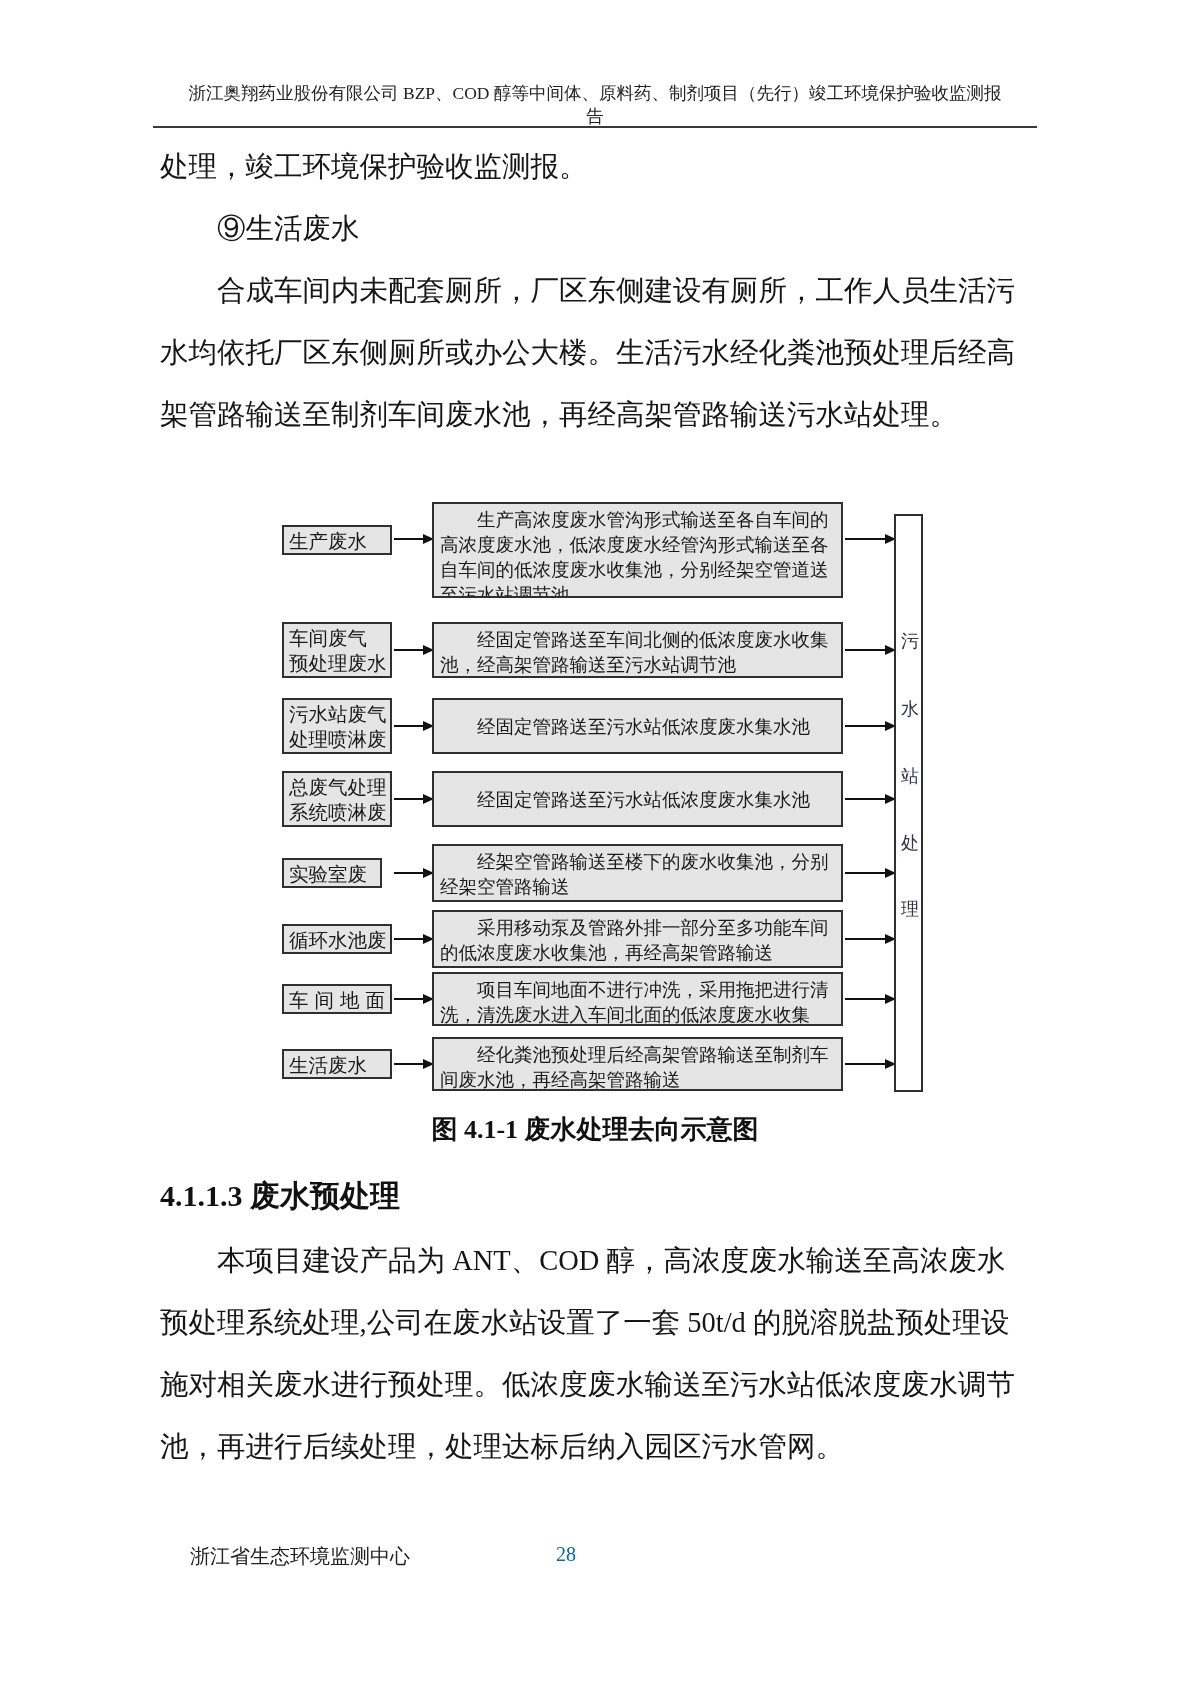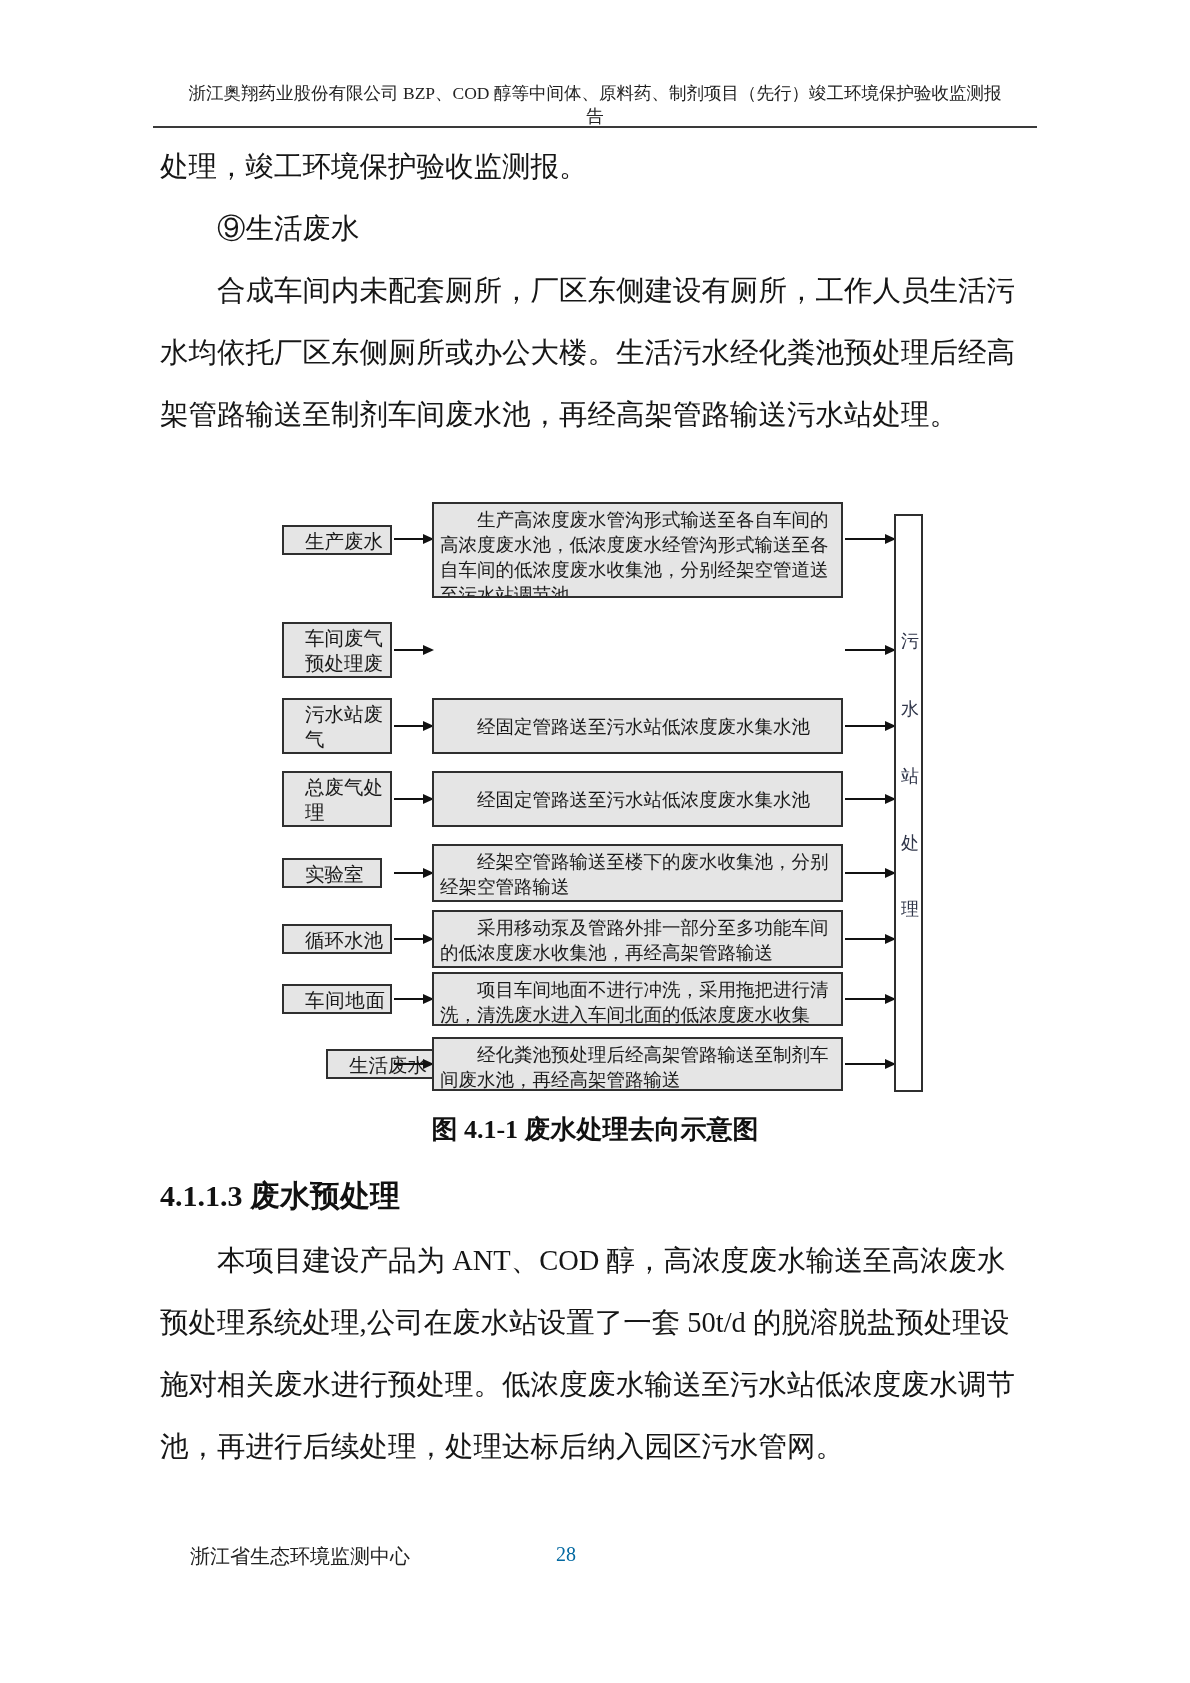--- a/index.html
+++ b/index.html
@@ -14,21 +14,21 @@
   .hrule{position:absolute;left:153px;top:126px;width:884px;height:2px;background:#3a3a3a;}
 
   
   .bline{position:absolute;left:160px;width:920px;font-size:28.5px;line-height:34px;
          white-space:nowrap;color:#161616;}
   .ind{padding-left:57px;}
   .t1{top:150px;} .t2{top:212px;} .t3{top:274px;} .t4{top:336px;} .t5{top:398px;}
 
   
   .fbox{position:absolute;border:2px solid #2f2f2f;box-sizing:border-box;background:#e5e5e5;overflow:hidden;}
-  .flabel{font-size:19.5px;line-height:25px;padding:2px 2px 0 21px;white-space:pre-line;color:#1a1a1a;}
+  .flabel{font-size:19.5px;line-height:25px;padding:2px 2px 0 5px;white-space:pre-line;color:#1a1a1a;}
   .fmid{font-size:18.5px;line-height:25px;padding:4px 6px 0 6px;text-indent:2em;color:#1a1a1a;}
   .vc{padding-top:15px;}
   .jlast{text-align:justify;text-align-last:justify;padding-right:5px;}
 
   .arr{position:absolute;height:0;border-top:2px solid #111;}
   .arr::after{content:"";position:absolute;right:-2px;top:-6px;width:0;height:0;
               border-left:11px solid #111;border-top:5px solid transparent;border-bottom:5px solid transparent;}
 
   .r1-l{left:282px;top:525px;width:110px;height:30px;}
   .r1-m{left:432px;top:502px;width:411px;height:96px;}
@@ -51,21 +51,21 @@
   .r5-a1{left:394px;top:872px;width:38px;} .r5-a2{left:845px;top:872px;width:49px;}
 
   .r6-l{left:282px;top:924px;width:110px;height:30px;}
   .r6-m{left:432px;top:910px;width:411px;height:58px;}
   .r6-a1{left:394px;top:938px;width:38px;} .r6-a2{left:845px;top:938px;width:49px;}
 
   .r7-l{left:282px;top:984px;width:110px;height:30px;}
   .r7-m{left:432px;top:972px;width:411px;height:54px;}
   .r7-a1{left:394px;top:998px;width:38px;} .r7-a2{left:845px;top:998px;width:49px;}
 
-  .r8-l{left:282px;top:1049px;width:110px;height:30px;margin-left:44px;}
+  .r8-l{left:282px;top:1049px;width:110px;height:30px;}
   .r8-m{left:432px;top:1037px;width:411px;height:54px;}
   .r8-a1{left:394px;top:1063px;width:38px;} .r8-a2{left:845px;top:1063px;width:49px;}
 
   .sink-box{position:absolute;left:894px;top:514px;width:29px;height:578px;
             border:2px solid #2f2f2f;box-sizing:border-box;}
   .sink-text{position:absolute;left:898px;top:618px;writing-mode:vertical-lr;
              text-orientation:upright;font-size:18px;letter-spacing:67px;color:#30364a;}
 
   
   .caption{position:absolute;left:0;top:1112px;width:1190px;text-align:center;
@@ -94,20 +94,21 @@
   <div class="bline t5">架管路输送至制剂车间废水池，再经高架管路输送污水站处理。</div>
 
   <div class="fbox flabel r1-l">生产废水</div>
   <div class="arr r1-a1"></div>
   <div class="fbox fmid r1-m">生产高浓度废水管沟形式输送至各自车间的高浓度废水池，低浓度废水经管沟形式输送至各自车间的低浓度废水收集池，分别经架空管道送至污水站调节池</div>
   <div class="arr r1-a2"></div>
 
   <div class="fbox flabel r2-l">车间废气
 预处理废水</div>
   <div class="arr r2-a1"></div>
+  <div class="fbox fmid r2-m">经固定管路送至车间北侧的低浓度废水收集池，经高架管路输送至污水站调节池</div>
   <div class="arr r2-a2"></div>
 
   <div class="fbox flabel r3-l">污水站废气
 处理喷淋废水</div>
   <div class="arr r3-a1"></div>
   <div class="fbox fmid vc r3-m">经固定管路送至污水站低浓度废水集水池</div>
   <div class="arr r3-a2"></div>
 
   <div class="fbox flabel r4-l">总废气处理
 系统喷淋废水</div>

